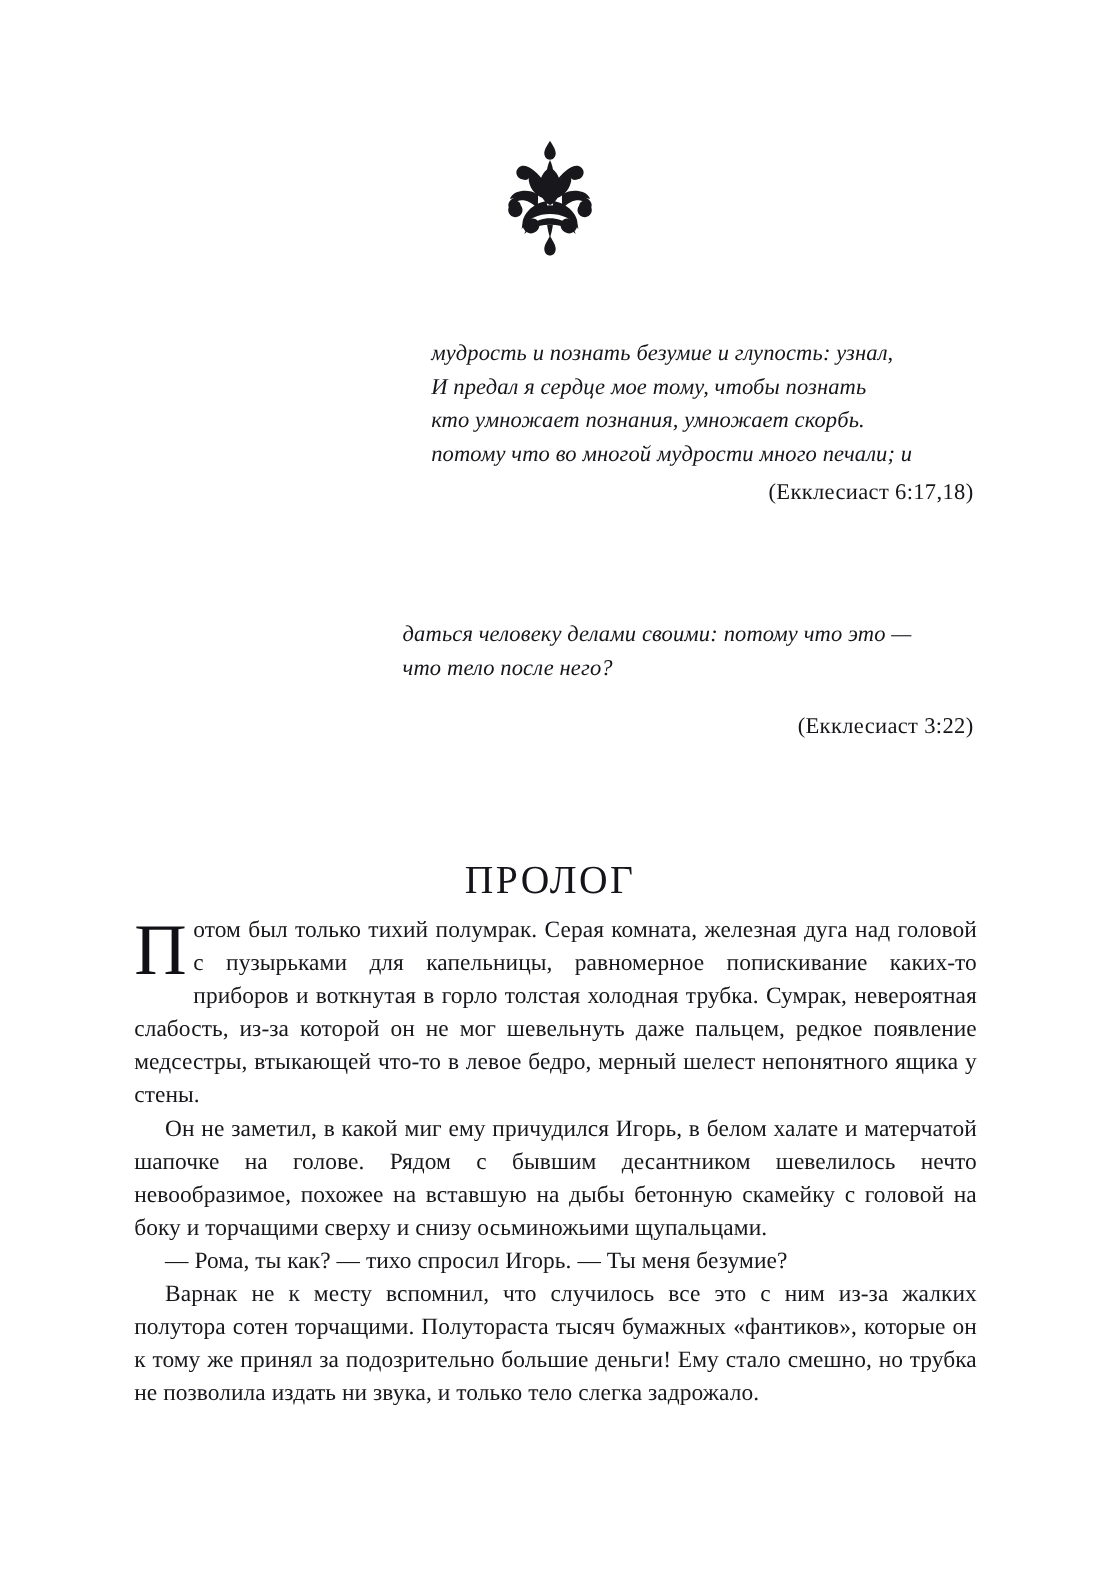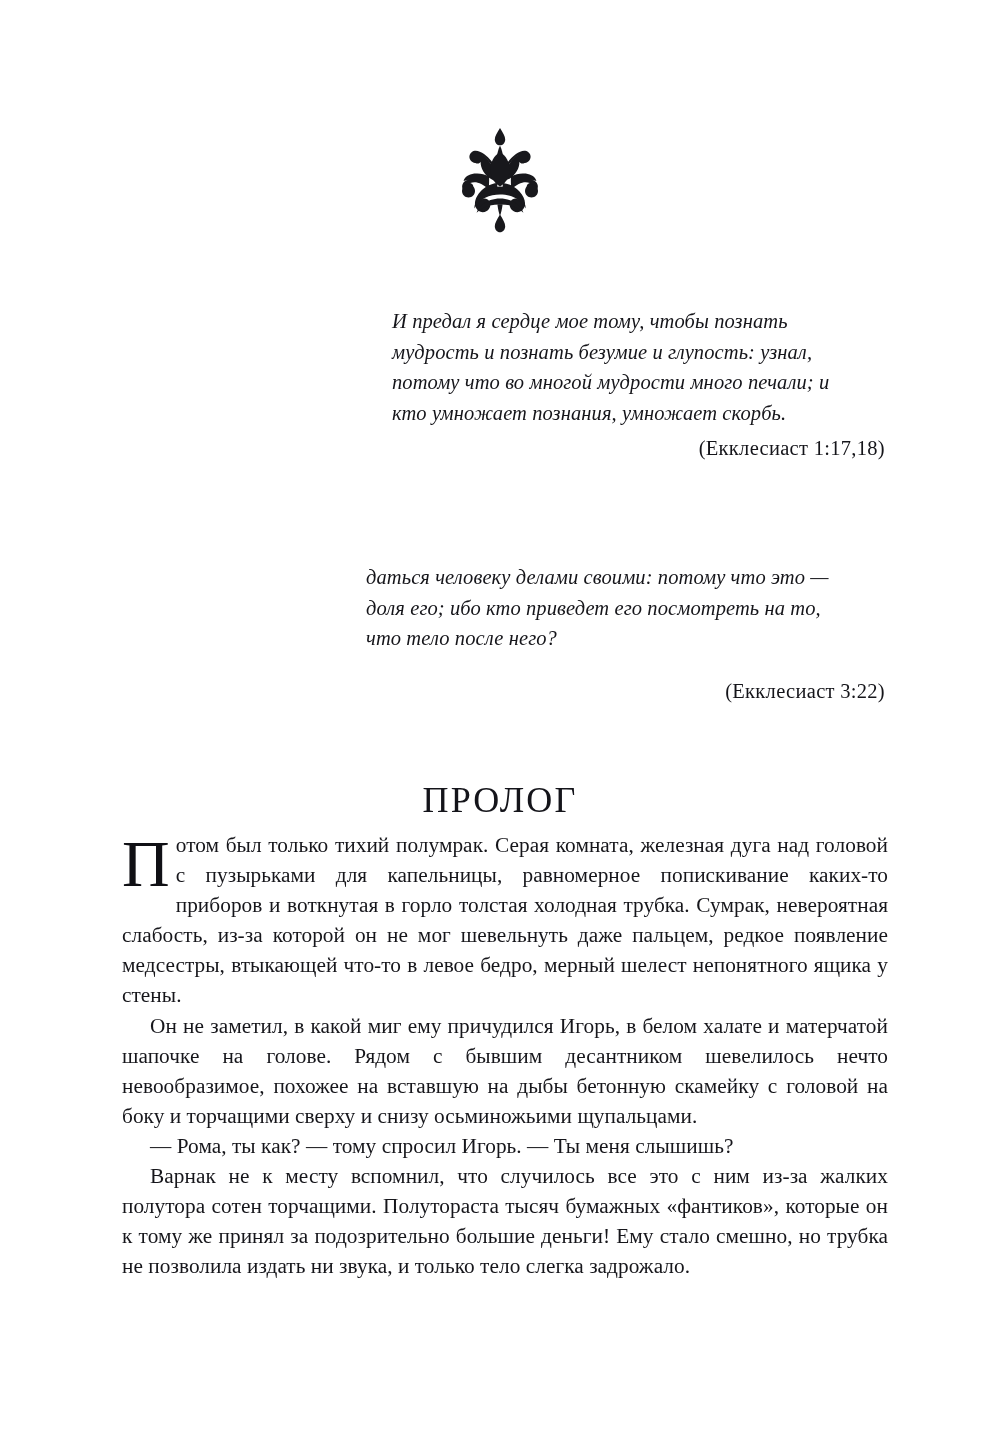--- a/index.html
+++ b/index.html
@@ -158,36 +158,35 @@
         <path d="M58 72.5c-6.6 0-13.0 2.2-17.6 6.0-3.0 2.5-5.0 5.4-5.8 8.3 3.2-3.6 7.8-6.2 13.2-7.4 3.3-0.7 6.7-1.0 10.2-1.0s6.9 0.3 10.2 1.0c5.4 1.2 10.0 3.8 13.2 7.4-0.8-2.9-2.8-5.8-5.8-8.3-4.6-3.8-11.0-6.0-17.6-6.0z"></path>
 
         <path d="M55.4 78.5c0.6 4.4 1.4 8.2 2.6 11.6 1.2-3.4 2.0-7.2 2.6-11.6-1.7-0.2-3.5-0.2-5.2 0z"></path>
 
         <path d="M58 88.5c-3.1 5.2-5.2 8.6-5.2 11.8 0 3.4 2.3 6.0 5.2 6.0s5.2-2.6 5.2-6.0c0-3.2-2.1-6.6-5.2-11.8z"></path>
       </g>
     </svg>
   </div>
 
   <div class="epigraph" id="epigraph-1">
+    <span class="ep-line">мудрость и познать безумие и глупость: узнал,</span>
     <span class="ep-line">И предал я сердце мое тому, чтобы познать</span>
-    <span class="ep-line">мудрость и познать безумие и глупость: узнал,</span>
+    <span class="ep-line">кто умножает познания, умножает скорбь.</span>
     <span class="ep-line">потому что во многой мудрости много печали; и</span>
-    <span class="ep-line">кто умножает познания, умножает скорбь.</span>
-    <span class="attrib">(Екклесиаст 1:17,18)</span>
+    <span class="attrib">(Екклесиаст 6:17,18)</span>
   </div>
 
   <div class="epigraph" id="epigraph-2">
     <span class="ep-line">даться человеку делами своими: потому что это —</span>
-    <span class="ep-line">доля его; ибо кто приведет его посмотреть на то,</span>
     <span class="ep-line">что тело после него?</span>
     <span class="attrib">(Екклесиаст 3:22)</span>
   </div>
 
   <h1 class="chapter-title">ПРОЛОГ</h1>
 
   <div class="body-text">
     <p class="has-dropcap"><span class="dropcap">П</span><span>отом был только тихий полумрак. Серая комната, железная дуга над головой с пузырьками для капельницы, равномерное попискивание каких-то приборов и воткнутая в горло толстая холодная трубка. Сумрак, невероятная слабость, из-за которой он не мог шевельнуть даже пальцем, редкое появление медсестры, втыкающей что-то в левое бедро, мерный шелест непонятного ящика у стены.</span></p>
     <p>Он не заметил, в какой миг ему причудился Игорь, в белом халате и матерчатой шапочке на голове. Рядом с бывшим десантником шевелилось нечто невообразимое, похожее на вставшую на дыбы бетонную скамейку с головой на боку и торчащими сверху и снизу осьминожьими щупальцами.</p>
-    <p>— Рома, ты как? — тому спросил Игорь. — Ты меня слышишь?</p>
+    <p>— Рома, ты как? — тихо спросил Игорь. — Ты меня безумие?</p>
     <p>Варнак не к месту вспомнил, что случилось все это с ним из-за жалких полутора сотен торчащими. Полутораста тысяч бумажных «фантиков», которые он к тому же принял за подозрительно большие деньги! Ему стало смешно, но трубка не позволила издать ни звука, и только тело слегка задрожало.</p>
   </div>
 
 </div>
 
 </body></html>

